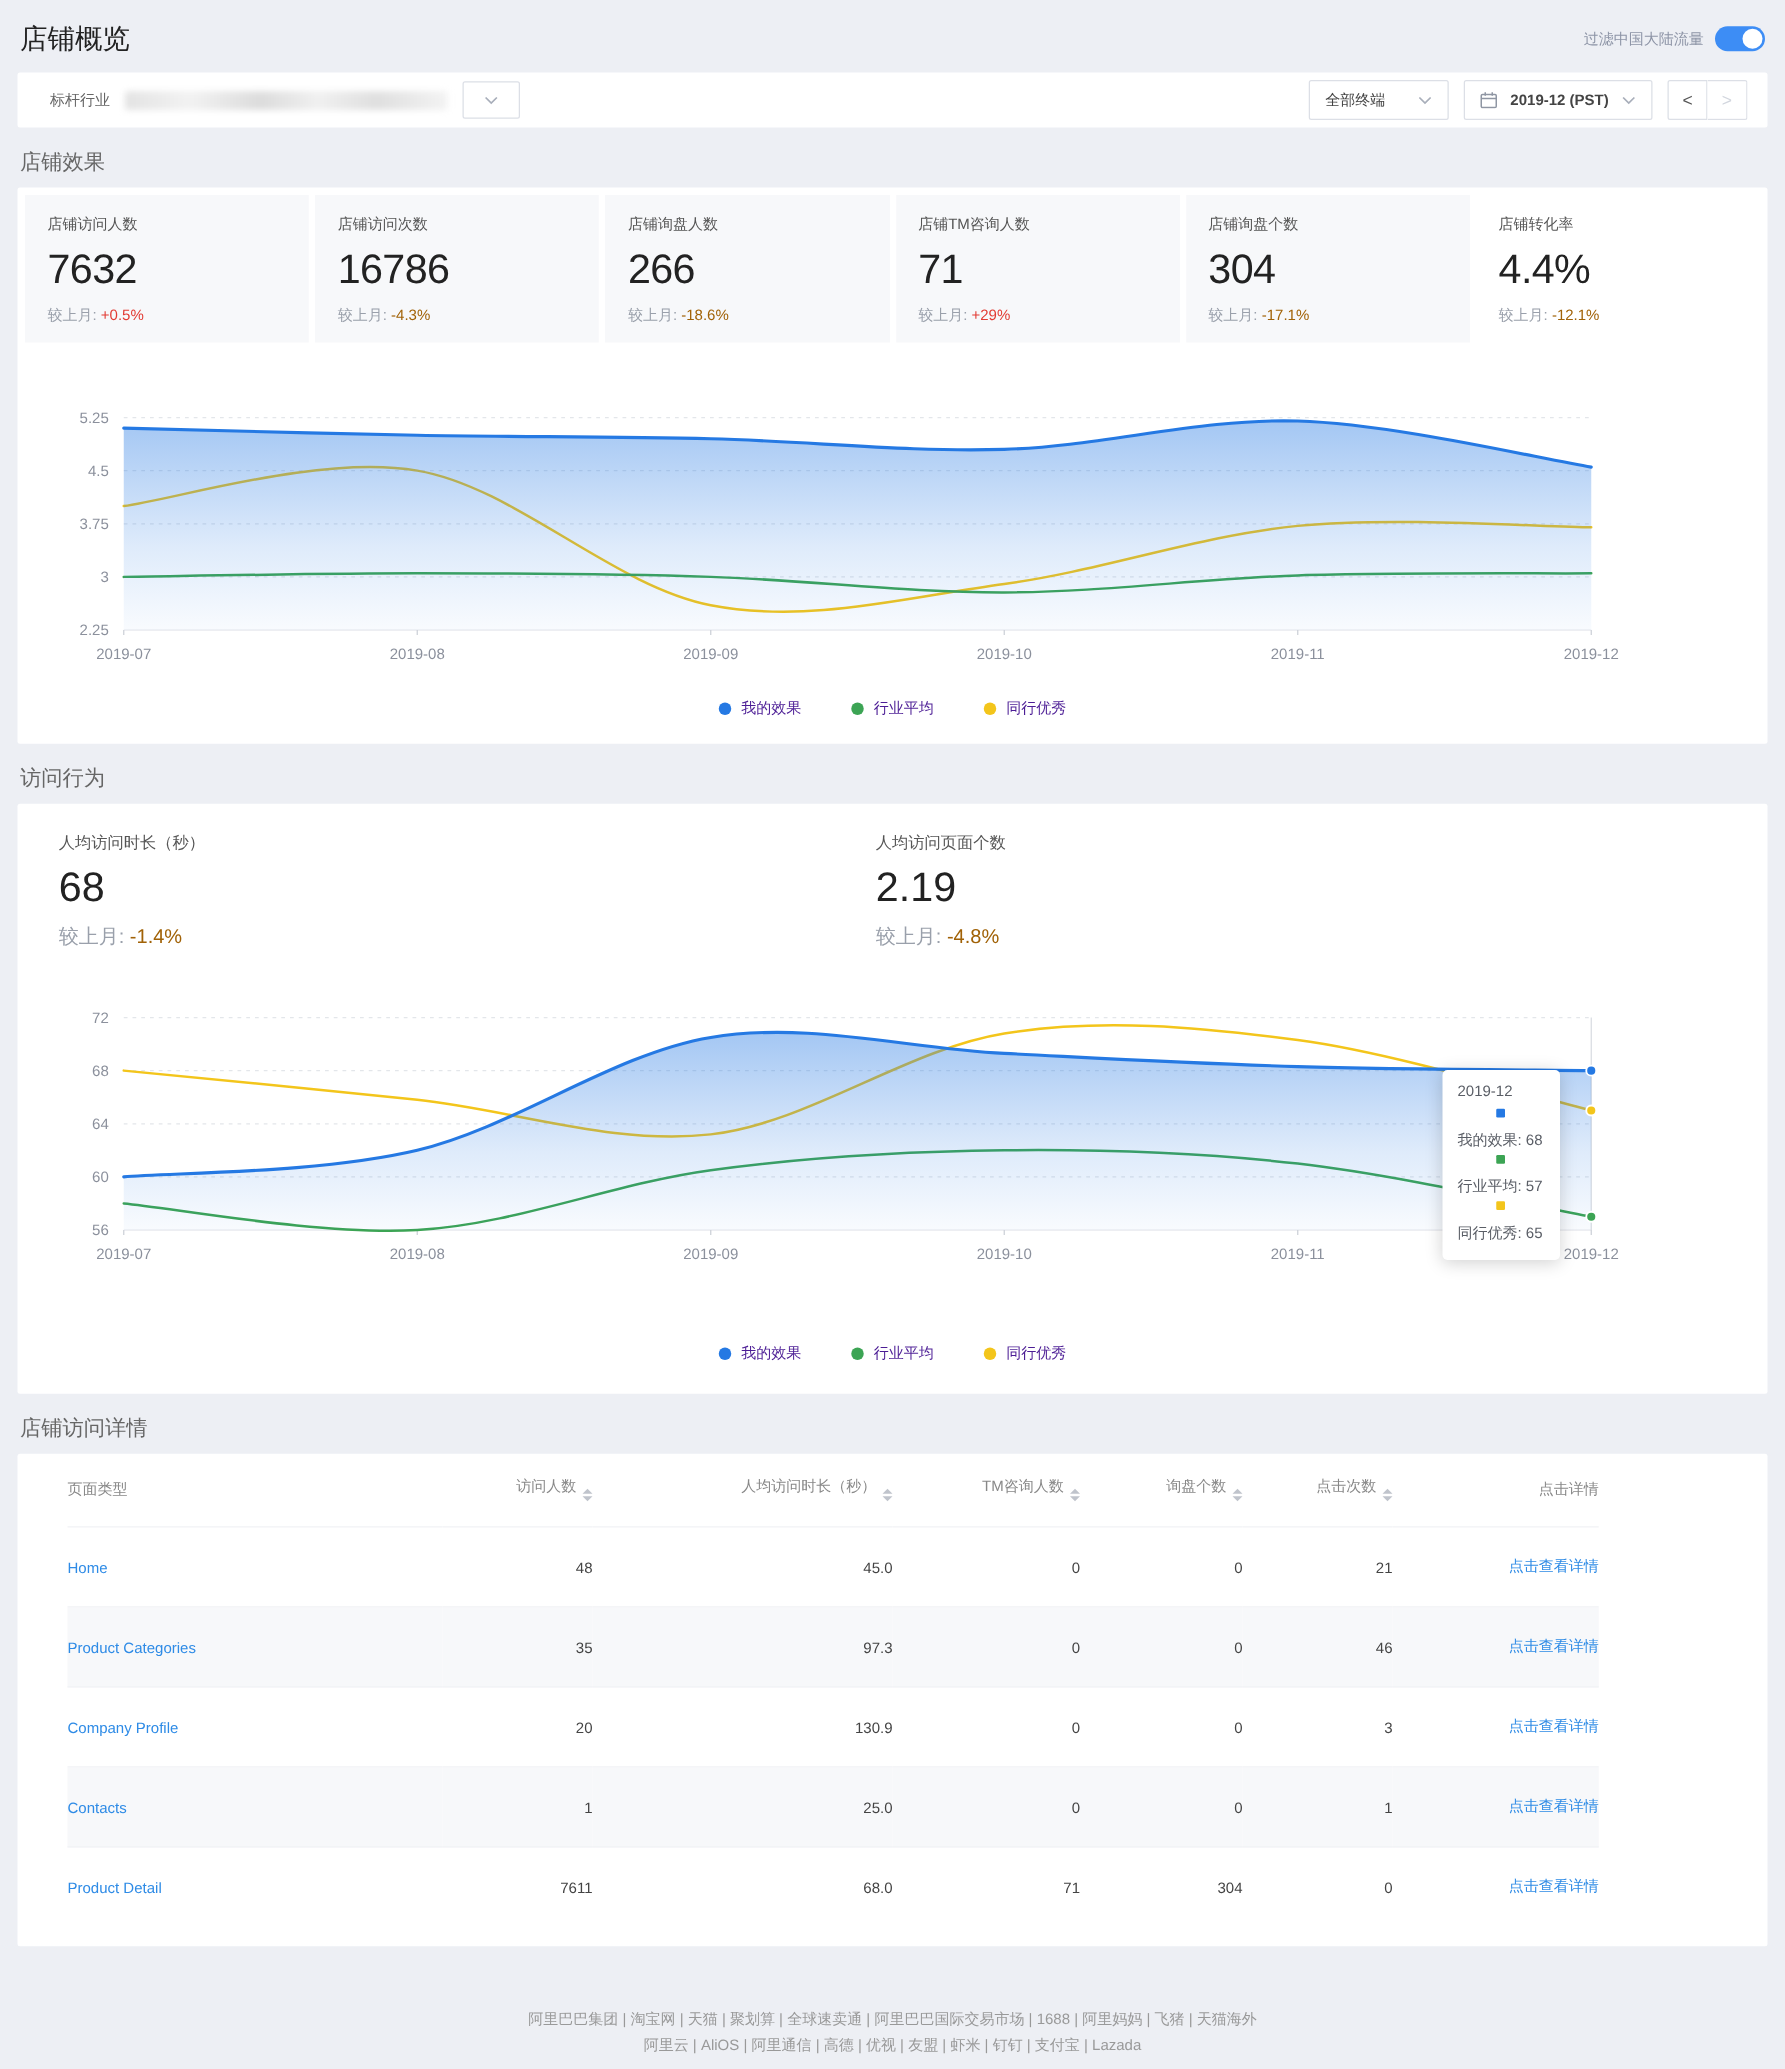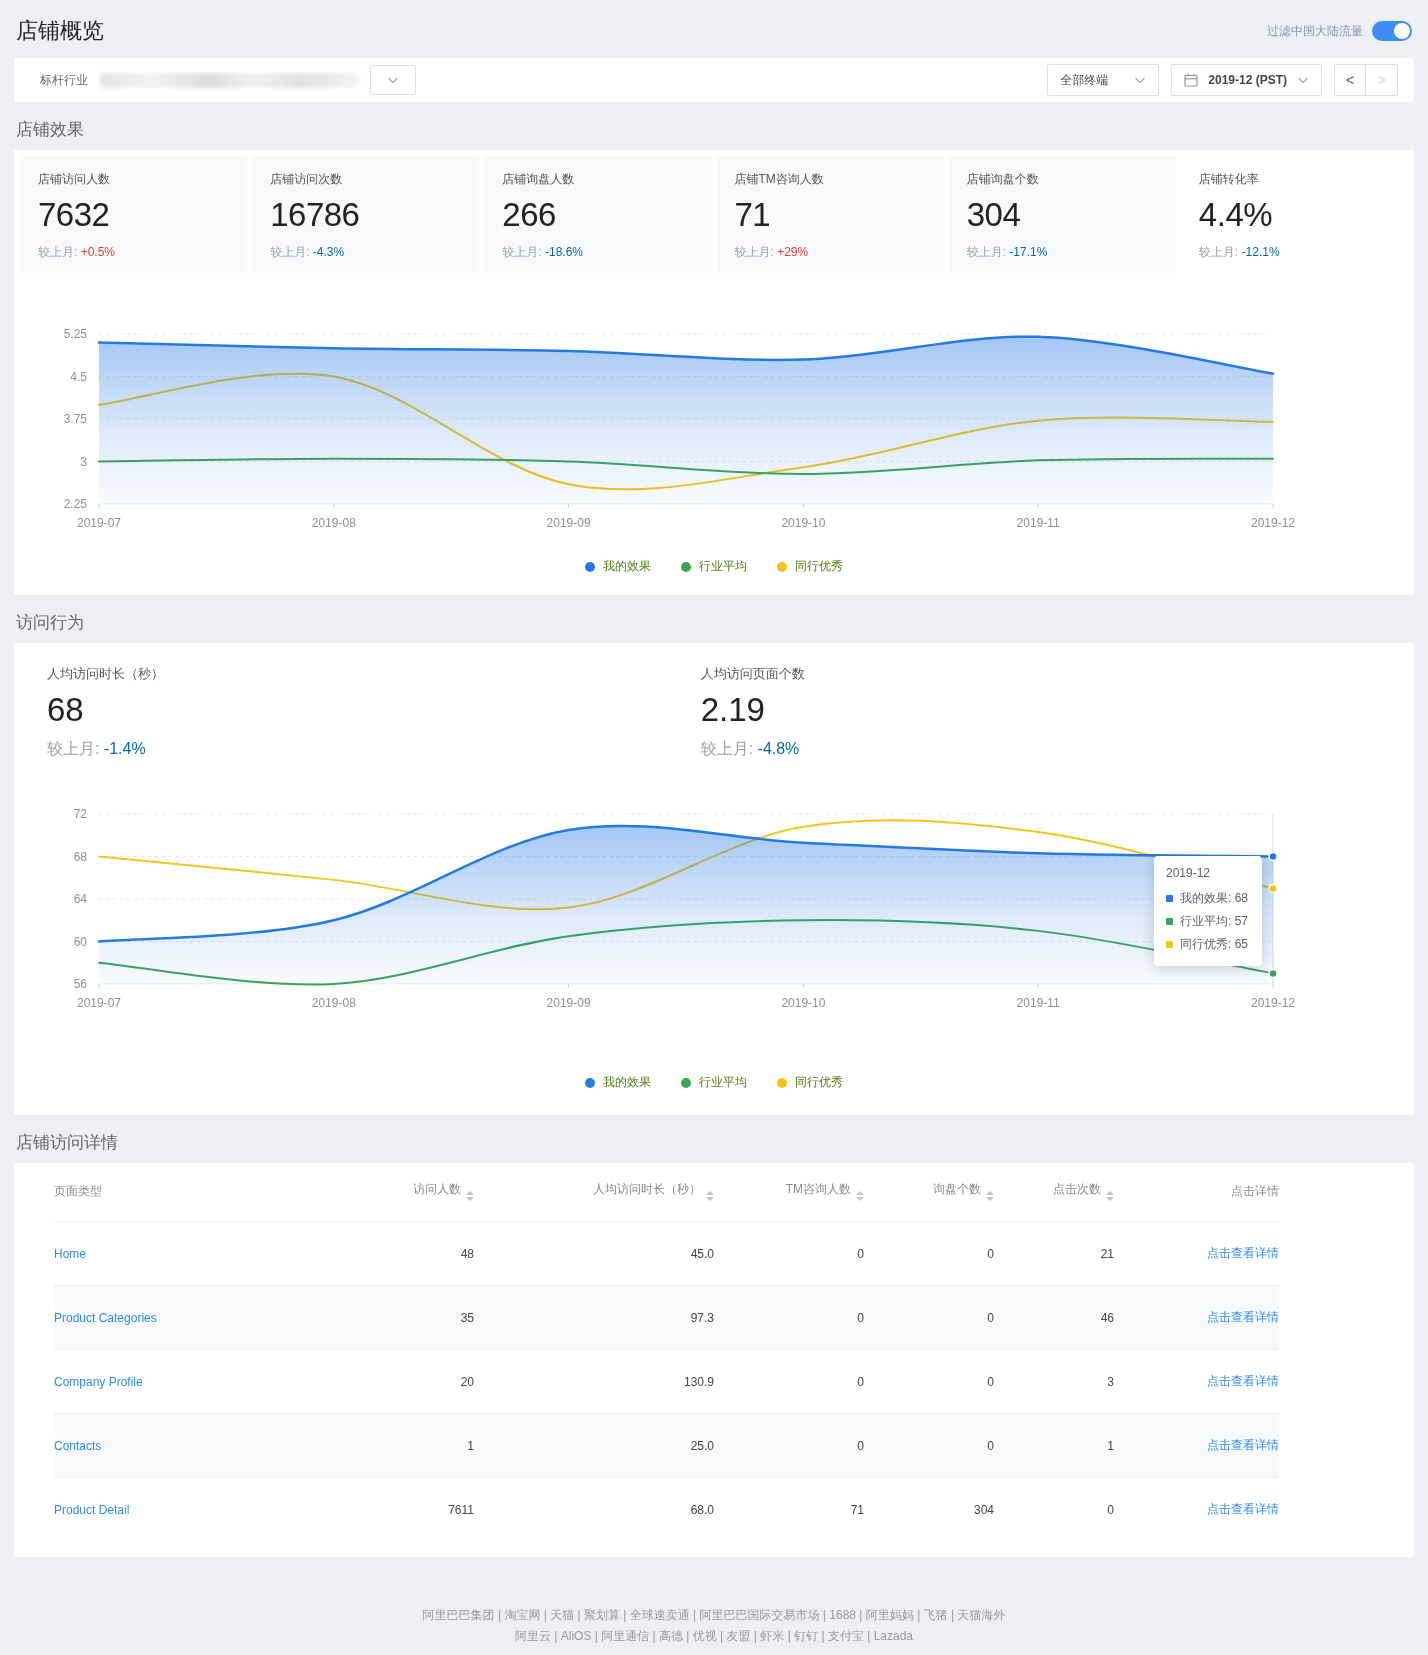--- a/index.html
+++ b/index.html
@@ -42,42 +42,42 @@
   .panel { background:#fff; border-radius:2px; }
 
   
   .kpi-row { display:flex; gap:5px; padding:6px; }
   .kpi { flex:1; background:#f7f8fa; padding:15px 18px 13px; cursor:pointer; }
   .kpi.selected { background:#fff; }
   .kpi-label { font-size:12px; color:#555; }
   .kpi-value { font-size:33px; font-weight:500; color:#222; margin:8px 0 10px; letter-spacing:-0.5px; }
   .kpi-delta { font-size:12px; color:#9aa0ab; }
   .up { color:#e23b33; }
-  .down { color:#0369a1; }
+  .down { color:#a16207; }
 
   .chart-wrap { position:relative; padding:34px 33px 0; }
   svg.chart { display:block; overflow:visible; }
   svg.chart text { font-family:"Liberation Sans", sans-serif; }
-  .legend { display:flex; justify-content:center; align-items:center; gap:30px; padding:16px 0 20px; font-size:12px; color:#4d7c0f; }
+  .legend { display:flex; justify-content:center; align-items:center; gap:40px; padding:16px 0 20px; font-size:12px; color:#4c1d95; }
   .legend-item { display:flex; align-items:center; gap:8px; cursor:pointer; }
   .legend-dot { width:10px; height:10px; border-radius:50%; }
   .legend.legend-far { padding:52px 0 24px; }
 
   
   .stats-row { display:flex; padding:22px 33px 0; }
   .stat { width:49%; }
   .stat-label { font-size:13px; color:#555; }
   .stat-value { font-size:33px; font-weight:500; color:#222; margin:8px 0 10px; }
   .stat-delta { font-size:16px; color:#9aa0ab; }
 
   
   .tooltip { position:absolute; left:1140px; top:96px; background:#fff; border-radius:4px;
     box-shadow:0 2px 14px rgba(0,0,0,0.18); padding:10px 14px 10px 12px; font-size:12px; color:#5a5e66; z-index:5; }
   .tooltip-title { margin-bottom:7px; }
-  .tooltip-row { display:flex; align-items:center; gap:7px; line-height:23px; white-space:nowrap; }
+  .tooltip-row { display:flex; align-items:center; gap:7px; line-height:23px; white-space:nowrap;flex-direction:column; }
   .tt-sq { width:7px; height:7px; border-radius:1px; flex:none; }
 
   
   .table-panel { padding:0 135px 16px 40px; }
   table.data-table { width:100%; border-collapse:collapse; font-size:12px; }
   .data-table th { font-weight:normal; color:#888; padding:18px 0 20px; }
   .data-table td { padding:23px 0; color:#444; }
   .data-table th.num, .data-table td.num { text-align:right; }
   .data-table th.last, .data-table td.last { text-align:right; }
   .data-table th:first-child, .data-table td:first-child { text-align:left; }

